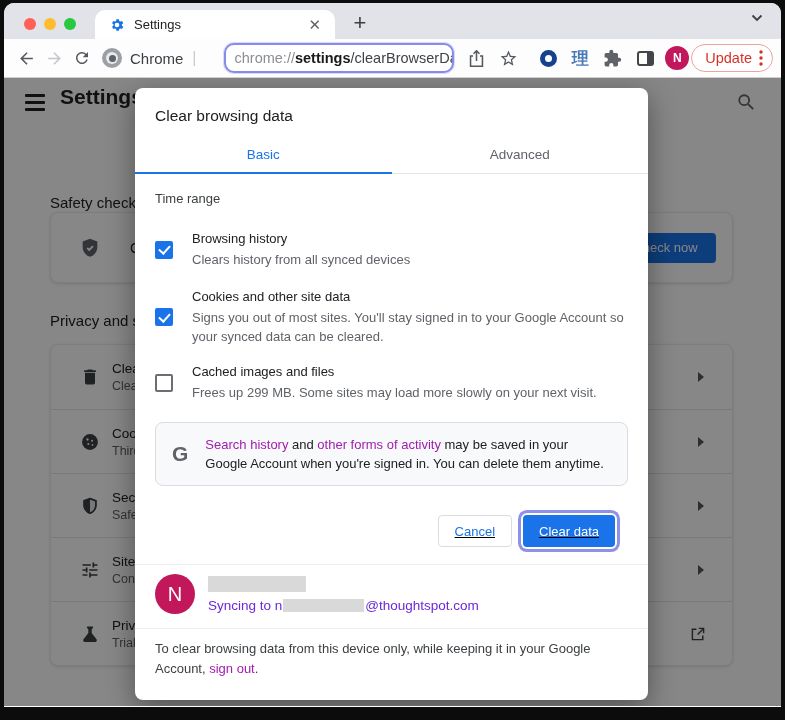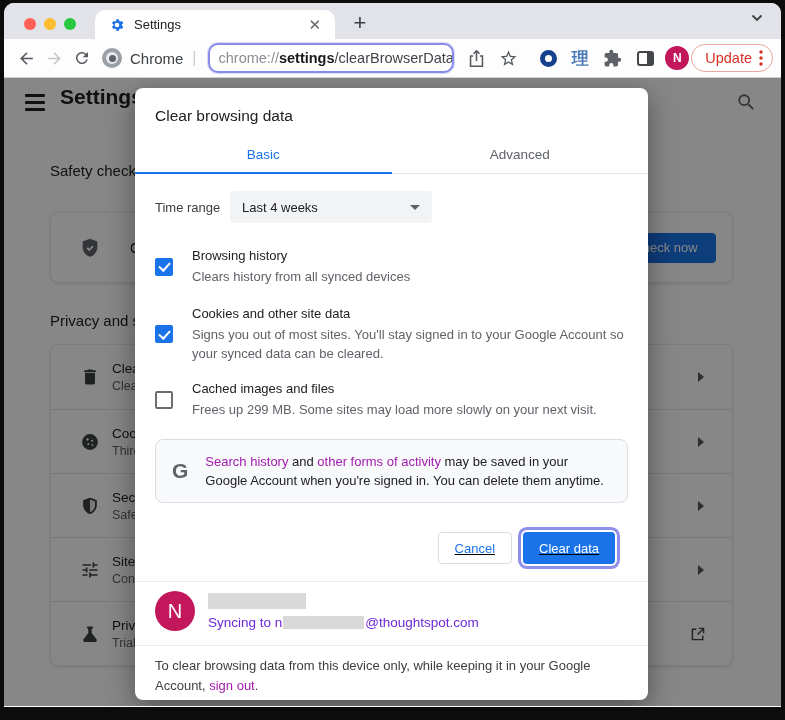--- a/index.html
+++ b/index.html
@@ -19,21 +19,21 @@
 
   
   .toolbar { height:39px; background:#fdfdfe; border-bottom:1px solid #cfcfcf; display:flex; align-items:center; padding:0 8px; }
   .tbtn { width:28px; height:28px; display:flex; align-items:center; justify-content:center; flex:0 0 auto; }
   .origin { display:flex; align-items:center; margin-left:6px; flex:0 0 auto; }
   .origin-label { font-size:15px; color:#3c4043; margin-left:8px; }
   .origin-pipe { color:#c9ccd0; font-size:16px; margin:0 7px 0 9px; }
   .chrome-logo { width:20px; height:20px; border-radius:50%; background:#9aa0a6; position:relative; }
   .chrome-logo::before { content:''; position:absolute; left:4px; top:4px; width:12px; height:12px; border-radius:50%; background:#e8eaed; }
   .chrome-logo::after { content:''; position:absolute; left:6.5px; top:6.5px; width:7px; height:7px; border-radius:50%; background:#5f6368; }
-  .urlbox { height:30px; width:249px; border-radius:10px; border:2px solid #898bea; box-shadow:0 0 0 1px #d9daf8; background:#fff; display:flex; align-items:center; padding:0 9px; margin-left:4px; white-space:nowrap; overflow:hidden; font-size:14.5px; }
+  .urlbox { height:30px; width:249px; border-radius:10px; border:2px solid #898bea; box-shadow:0 0 0 1px #d9daf8; background:#fff; display:flex; align-items:center; padding:0 9px; margin-left:20px; white-space:nowrap; overflow:hidden; font-size:14.5px; }
   .url-scheme { color:#8a8e92; } .url-host { color:#18191b; font-weight:700; } .url-path { color:#3f4347; }
   .donut { width:17px; height:17px; border:5px solid #16418c; border-radius:50%; }
   .li-glyph { font-size:17px; color:#4878b5; font-weight:700; }
   .sidepanel { width:17px; height:15px; border:2px solid #42464b; border-radius:3px; background:linear-gradient(to right,transparent 58%,#42464b 58%); }
   .tb-avatar { width:24px; height:24px; border-radius:50%; background:#c2185b; color:#fff; font-size:12px; font-weight:700; display:flex; align-items:center; justify-content:center; }
   .update-chip { margin-left:auto; height:28px; border:1.5px solid #eba59d; border-radius:14px; background:#fff; display:flex; align-items:center; padding:0 9px 0 13px; gap:7px; }
   .update-chip span { color:#d93025; font-size:14.5px; }
 
   
   .content { position:relative; height:628px; background:#fff; overflow:hidden; }
@@ -196,21 +196,21 @@
           <div></div>
         </div>
       <div class="page-title">Settings</div>
       <div class="page-search">
         <svg width="18" height="18" viewBox="0 0 20 20">
             <circle cx="8" cy="8" r="5.5" fill="none" stroke="#5f6368" stroke-width="2"></circle>
             <path d="M12.5 12.5 18 18" stroke="#5f6368" stroke-width="2"></path>
           </svg>
       </div>
 
-      <div class="sec-heading" style="top:84px">Safety check</div>
+      <div class="sec-heading" style="top:116px">Safety check</div>
       <div class="card card1">
         <svg width="22" height="22" viewBox="0 0 24 24">
             <path fill="#5f6368" d="M12 2 4 5v6c0 5 3.4 9.4 8 10.6C16.6 20.4 20 16 20 11V5z"></path>
             <path d="m9 12 2.2 2.2L15.2 10" fill="none" stroke="#fff" stroke-width="2"></path>
           </svg>
         <span class="card1-text">Chrome can check your safety settings</span>
         <button class="checknow">Check now</button>
       </div>
 
       <div class="sec-heading" style="top:234px">Privacy and security</div>
@@ -294,24 +294,20 @@
 
     <div class="dialog">
       <div class="dlg-title">Clear browsing data</div>
       <div class="tabs">
         <div class="dtab active">Basic</div>
         <div class="dtab">Advanced</div>
       </div>
       <div class="dlg-body">
         <div class="time-row">
           <span class="time-label">Time range</span>
-          <div class="select">
-            <span class="select-value">Last 4 weeks</span>
-            <span class="select-caret"></span>
-          </div>
         </div>
 
         <div class="cbrow" style="margin-top:24px">
           <div class="cb checked"></div>
           <div>
             <div class="cb-label">Browsing history</div>
             <div class="cb-desc">Clears history from all synced devices</div>
           </div>
         </div>
 

